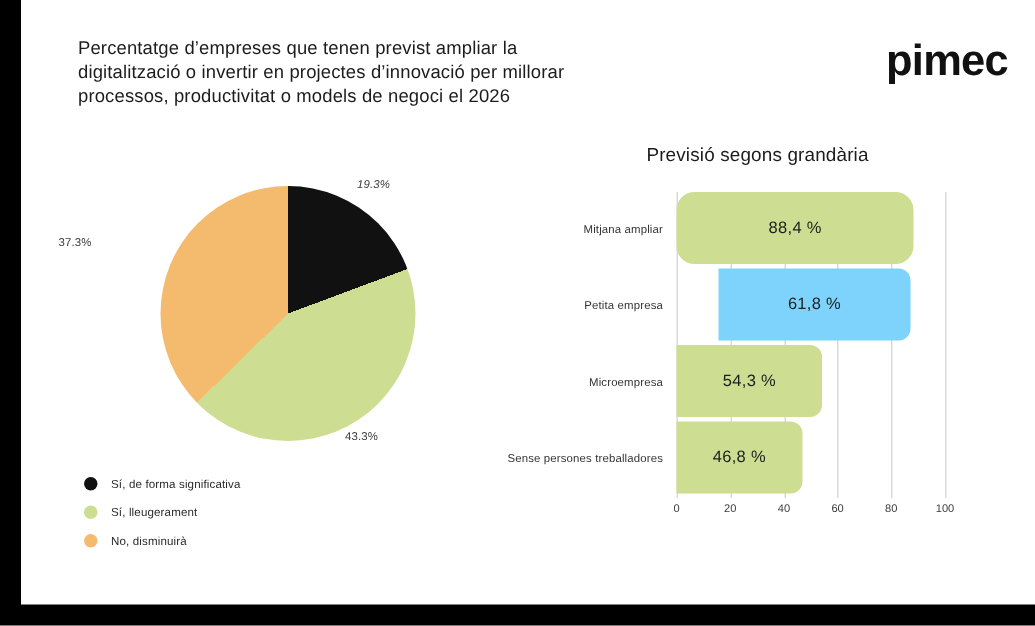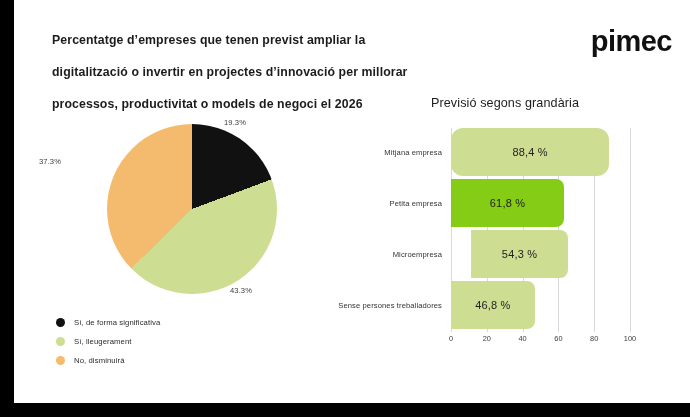--- a/index.html
+++ b/index.html
@@ -15,24 +15,24 @@
     width:676px; height:403px;
     background:#ffffff;
     overflow:hidden;
   }
   
   #title{
     position:absolute;
     left:38px; top:24px;
     width:360px;
     font-size:12.3px;
-    line-height:32px;
+    line-height:16px;
     color:#1c1c1c;
     letter-spacing:.1px;
-    font-weight:700;
+    font-weight:400;
   }
   #logo{
     position:absolute;
     right:18px; top:27px;
     font-size:29px;
     font-weight:700;
     letter-spacing:-.5px;
     color:#111111;
     line-height:1;
   }
@@ -48,21 +48,21 @@
     width:170px; height:170px;
     border-radius:50%;
   }
   .pie-label{
     position:absolute;
     font-size:7.6px;
     color:#3c3c3c;
     white-space:nowrap;
     letter-spacing:.1px;
   }
-  #pl-black{ left:210px; top:22px; }
+  #pl-black{ left:224px; top:22px;font-style:italic; }
   #pl-green{ left:216px; top:190px; }
   #pl-orange{ left:25px;  top:61px; }
   
   #legend{
     position:absolute;
     left:42px; top:222px;
   }
   .legend-row{
     display:flex;
     height:19px;
@@ -177,32 +177,32 @@
   <div id="bar-wrap">
     <div id="bar-title">Previsió segons grandària</div>
     <div id="plot">
         <div class="gridline" style="left: 0px;"></div>
         <div class="gridline" style="left: 35.8px;"></div>
         <div class="gridline" style="left: 71.6px;"></div>
         <div class="gridline" style="left: 107.4px;"></div>
         <div class="gridline" style="left: 143.2px;"></div>
         <div class="gridline" style="left: 179px;"></div>
         <div class="bar-row" style="top: 0px;">
-          <div class="cat-label">Mitjana empresa</div>
+          <div class="cat-label">Mitjana ampliar</div>
           <div class="bar" style="width: 158.236px; background: rgb(205, 221, 145); border-radius: 12px;">
             <span class="bar-value">88,4 %</span>
           </div>
         </div>
         <div class="bar-row" style="top: 51px;">
           <div class="cat-label">Petita empresa</div>
-          <div class="bar" style="width: 113px; background: #84cc16;">
+          <div class="bar" style="width: 128px; background: #7dd3fc; margin-left: 28px;">
             <span class="bar-value">61,8 %</span>
           </div>
         </div>
-        <div class="bar-row" style="top: 102px; padding-left: 20px;">
+        <div class="bar-row" style="top: 102px;">
           <div class="cat-label">Microempresa</div>
           <div class="bar" style="width: 97.197px; background: rgb(205, 221, 145);">
             <span class="bar-value">54,3 %</span>
           </div>
         </div>
         <div class="bar-row" style="top: 153px; text-align: right;">
           <div class="cat-label">Sense persones treballadores</div>
           <div class="bar" style="width: 83.772px; background: rgb(205, 221, 145);">
             <span class="bar-value">46,8 %</span>
           </div>

